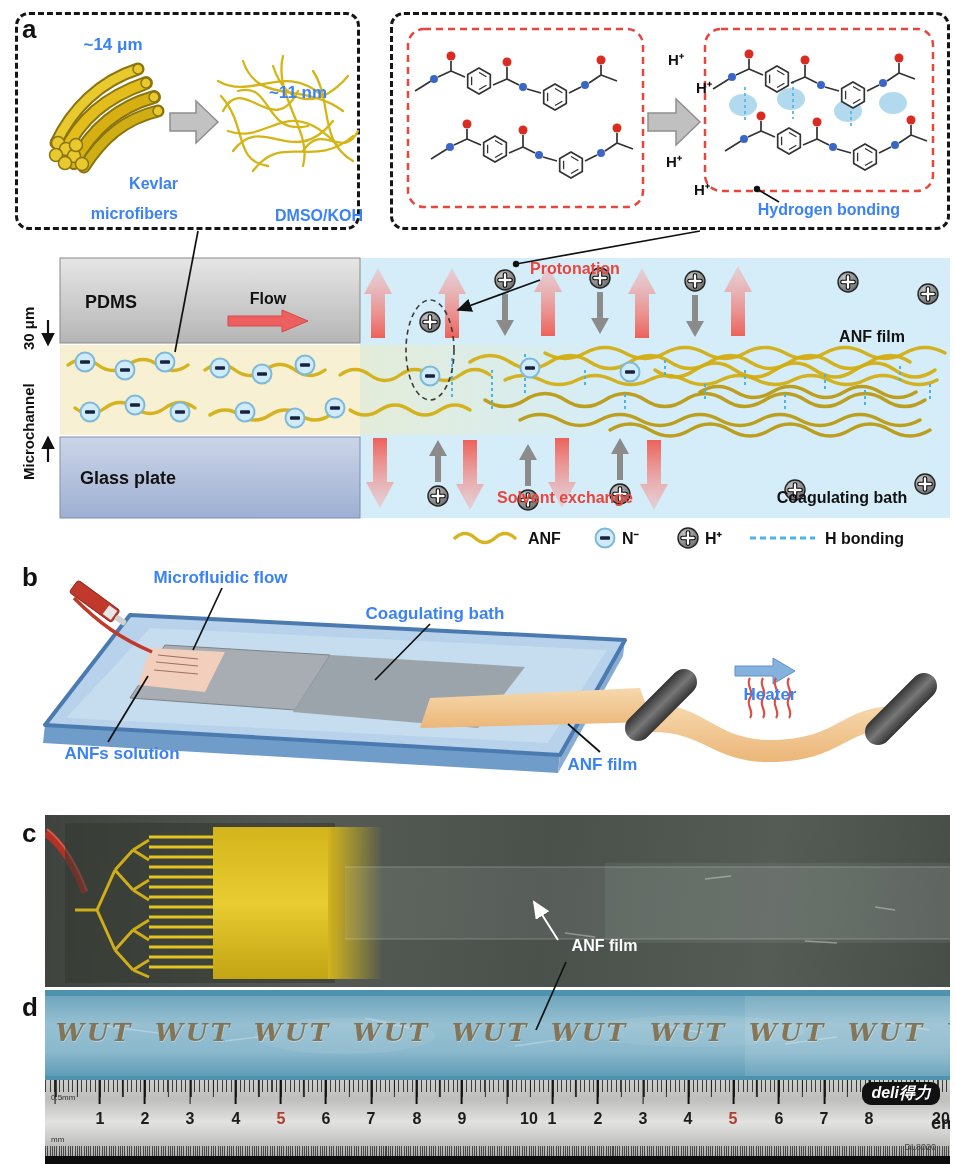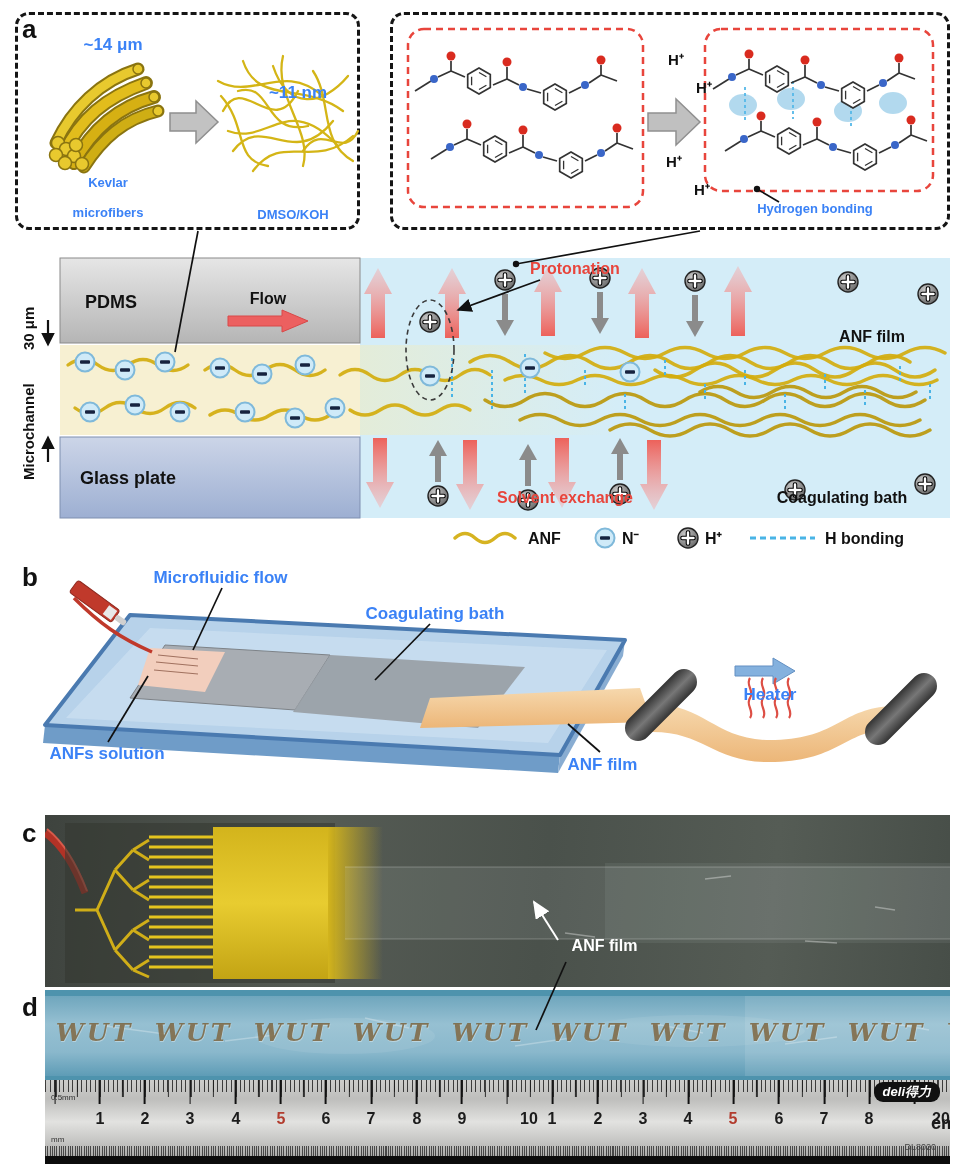--- a/index.html
+++ b/index.html
@@ -1,21 +1,21 @@
 <!DOCTYPE html>
 <html><head>
 <meta charset="utf-8">
 <style>
   html,body{margin:0;padding:0;background:#fff;}
   #page{position:relative;width:955px;height:1164px;background:#fff;overflow:hidden;
         font-family:"Liberation Sans",sans-serif;color:#111;}
   .abs{position:absolute;}
   .panel-letter{position:absolute;font-size:26px;font-weight:bold;color:#111;}
   .lbl{position:absolute;font-weight:bold;color:#3b82f6;}
-  .lbl.c16{font-size:13px;text-align:center;}
+  .lbl.c16{font-size:16px;text-align:right;}
   .lbl.c17{font-size:17px;text-align:center;}
   .dash-box{position:absolute;border:3px dashed #151515;border-radius:14px;box-sizing:border-box;}
   .hplus{position:absolute;font-weight:bold;font-size:15px;width:30px;text-align:center;}
   svg text{font-family:"Liberation Sans",sans-serif;}
   .st-b{font-weight:bold;fill:#111;font-size:16px;}
   .st-b18{font-size:18px;}
   .st-b15{font-size:15px;}
   .st-red{fill:#e8453c;}
   .bond{stroke:#333;stroke-width:1.7;fill:none;}
   .nat{fill:#3a66c8;}
@@ -46,21 +46,21 @@
   .cm-ticks{position:absolute;top:0;left:0;right:0;height:24px;
      background:repeating-linear-gradient(90deg,#111 0 1.7px,transparent 1.7px 45.3px);
      background-position-x:53.6px;}
   .mm-bottom{position:absolute;bottom:0;left:0;right:0;height:10px;
      background:repeating-linear-gradient(90deg,rgba(25,25,25,.7) 0 1px,transparent 1px 2.27px);}
   .ruler-num{position:absolute;top:30px;width:24px;text-align:center;font-weight:bold;
      font-size:16px;color:#1c1c1c;}
   .ruler-num.red{color:#b23c2e;}
   .cm-label{position:absolute;top:33px;font-weight:bold;font-size:18px;color:#1c1c1c;}
   .deli-logo{position:absolute;right:10px;top:2px;background:#111;color:#fff;border-radius:9px;
-     padding:1px 9px;font-size:13px;font-weight:bold;font-style:italic;}
+     padding:1px 9px;font-size:16px;font-weight:bold;font-style:italic;}
   .dl-model{position:absolute;right:14px;bottom:4px;font-size:9px;color:#444;}
   .tiny-scale{position:absolute;left:6px;font-size:8px;color:#333;}
   #black-strip{position:absolute;bottom:0;left:0;width:905px;height:8px;background:#0c0c0c;}
   #overlay{position:absolute;left:0;top:0;z-index:50;pointer-events:none;}
 </style>
 </head>
 <body>
 
 <div id="page">
 
@@ -414,21 +414,21 @@
     <g stroke="#dd4f45" stroke-width="2.2" fill="none">
       <path d="M750,158 c5,-7 -5,-13 0,-20 c5,-7 -5,-13 0,-20"></path>
       <path d="M763,158 c5,-7 -5,-13 0,-20 c5,-7 -5,-13 0,-20"></path>
       <path d="M776,158 c5,-7 -5,-13 0,-20 c5,-7 -5,-13 0,-20"></path>
       <path d="M789,158 c5,-7 -5,-13 0,-20 c5,-7 -5,-13 0,-20"></path>
     </g>
   </svg>
 
   <div class="lbl c17" style="left:128px;top:568px;width:185px;">Microfluidic flow</div>
   <div class="lbl c17" style="left:345px;top:604px;width:180px;">Coagulating bath</div>
-  <div class="lbl c17" style="left:42px;top:744px;width:130px;">ANFs solution</div>
+  <div class="lbl c17" style="left:57px;top:744px;width:130px;">ANFs solution</div>
   <div class="lbl c17" style="left:555px;top:755px;width:95px;">ANF film</div>
   <div class="lbl c17" style="left:735px;top:685px;width:70px;">Heater</div>
 
   <div class="panel-letter" style="left:22px;top:818px;">c</div>
 
   <div id="panel-c-photo">
     <svg width="905" height="172">
       <defs>
         <linearGradient id="chGrad" x1="0" y1="0" x2="0" y2="1">
           <stop offset="0" stop-color="#d3b41c"></stop>

